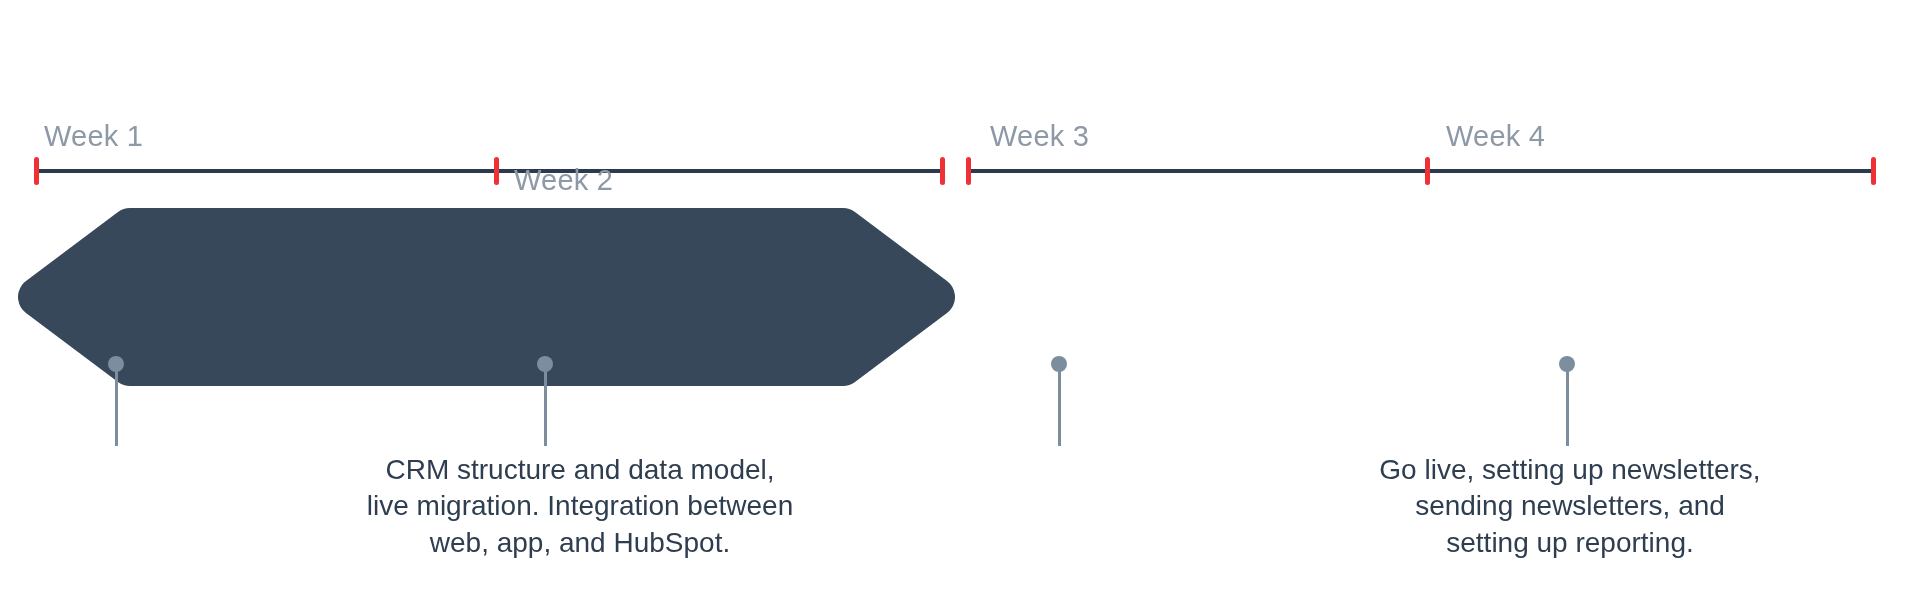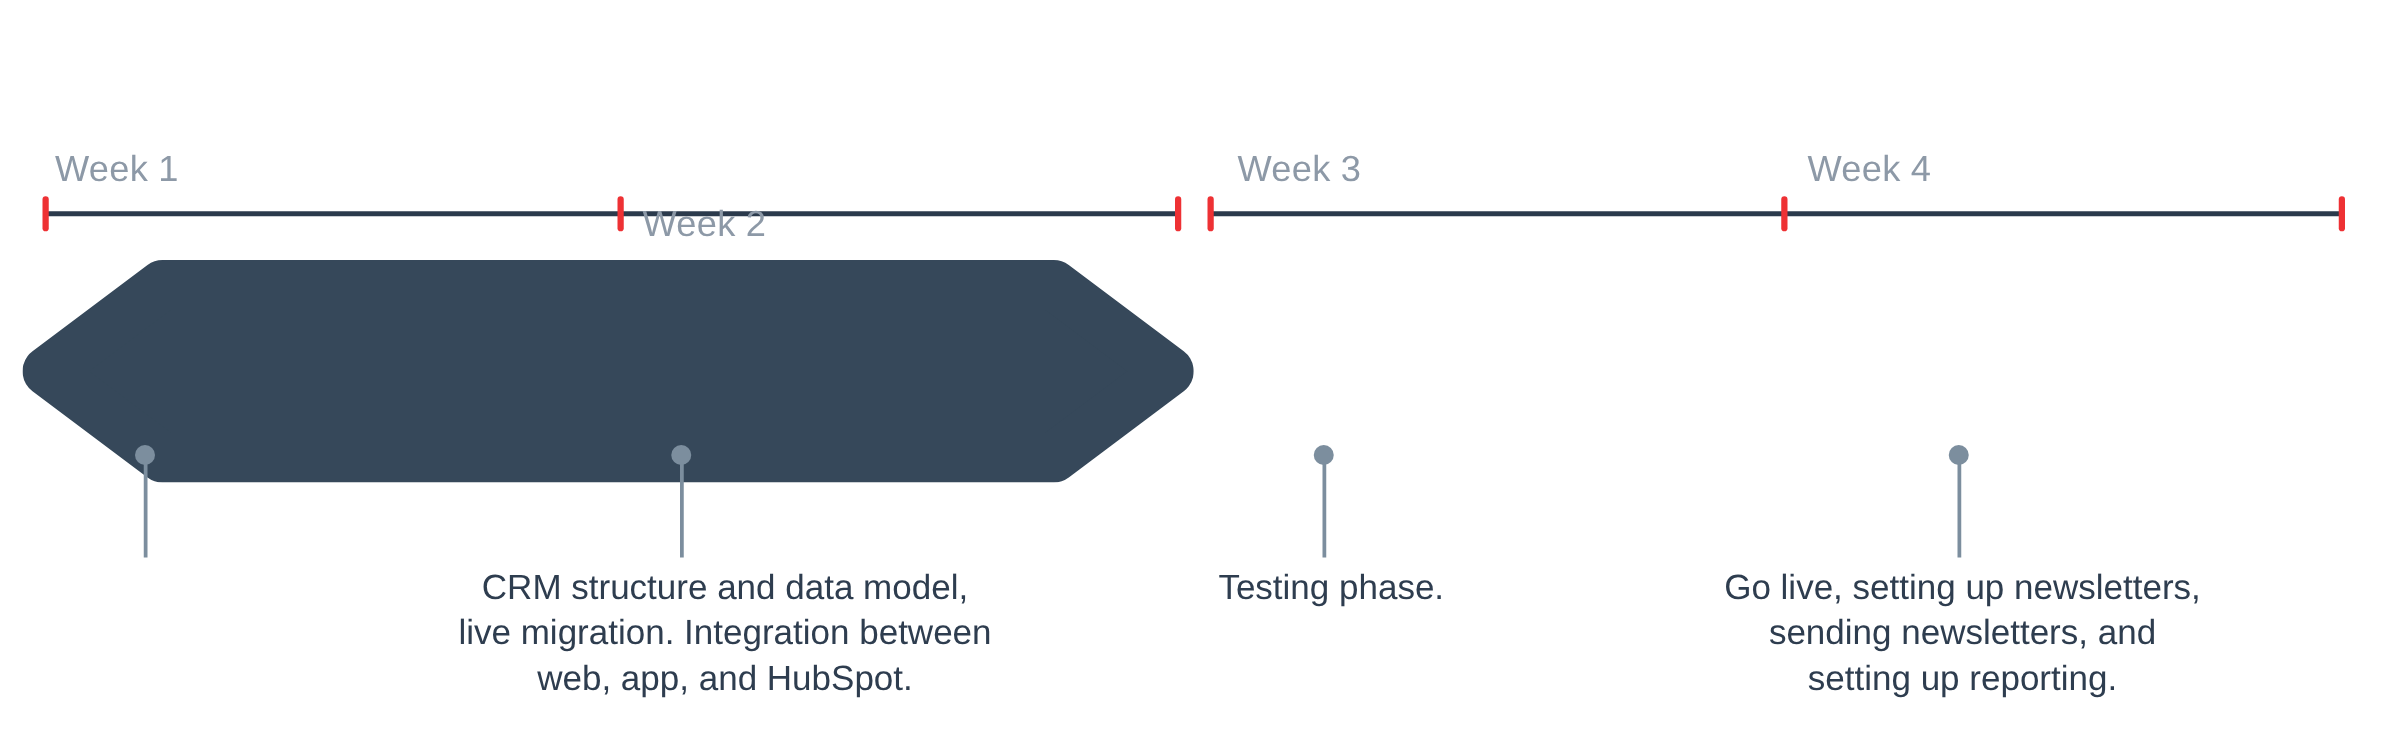--- a/index.html
+++ b/index.html
@@ -171,21 +171,20 @@
   <div class="stem s1"></div>
 
   <div class="dot d2"></div>
   <div class="stem s2"></div>
   <div class="milestone-text mt2">CRM structure and data model,
 live migration. Integration between
 web, app, and HubSpot.</div>
 
   <div class="dot d3"></div>
   <div class="stem s3"></div>
-  <div class="milestone-text mt3">Testing phase.</div>
 
   <div class="dot d4"></div>
   <div class="stem s4"></div>
   <div class="milestone-text mt4">Go live, setting up newsletters,
 sending newsletters, and
 setting up reporting.</div>
 
 </div>
 
 </body></html>

